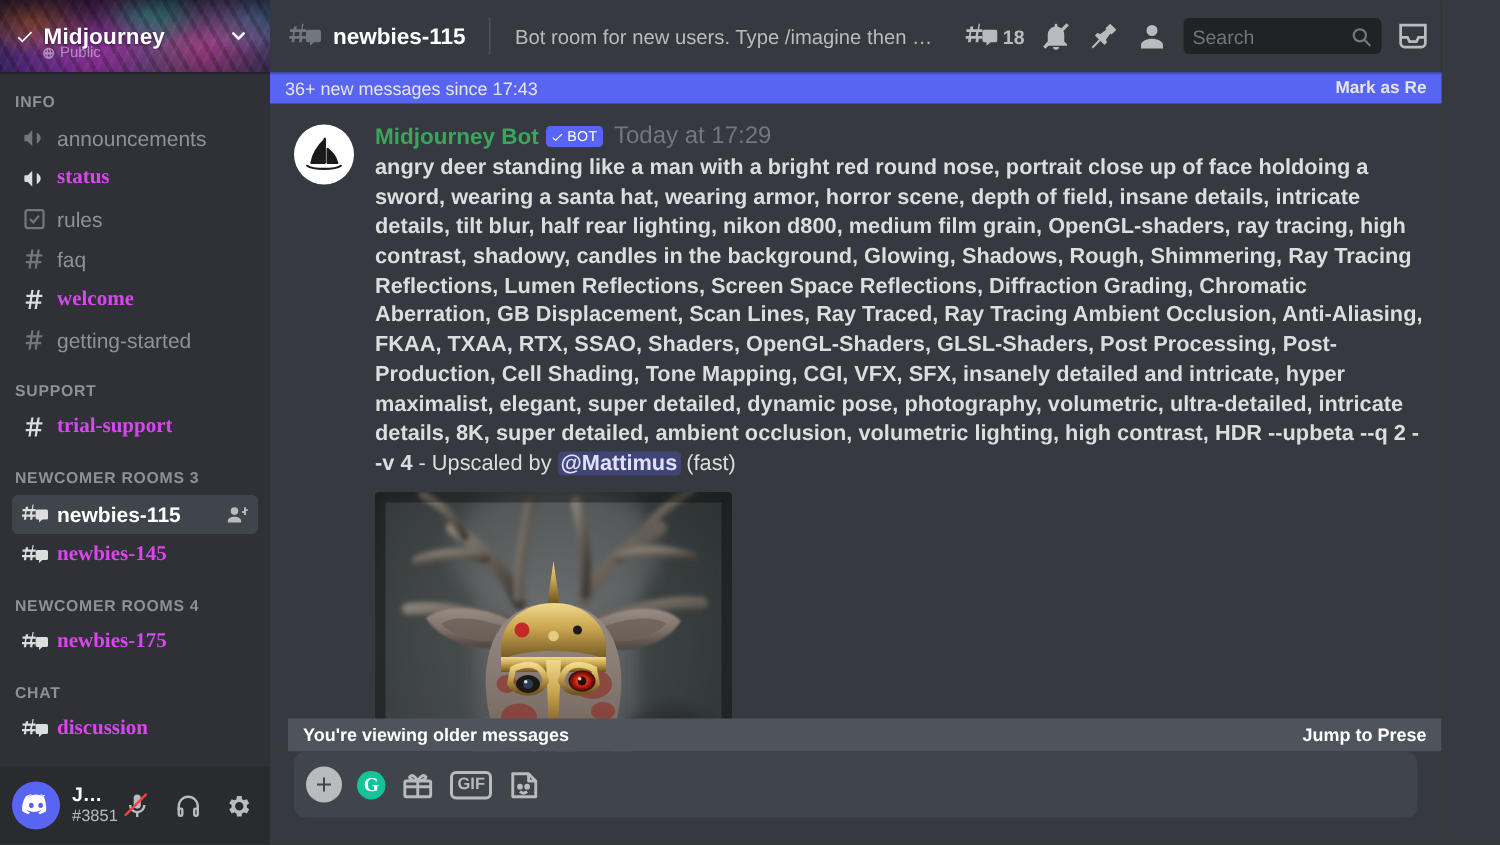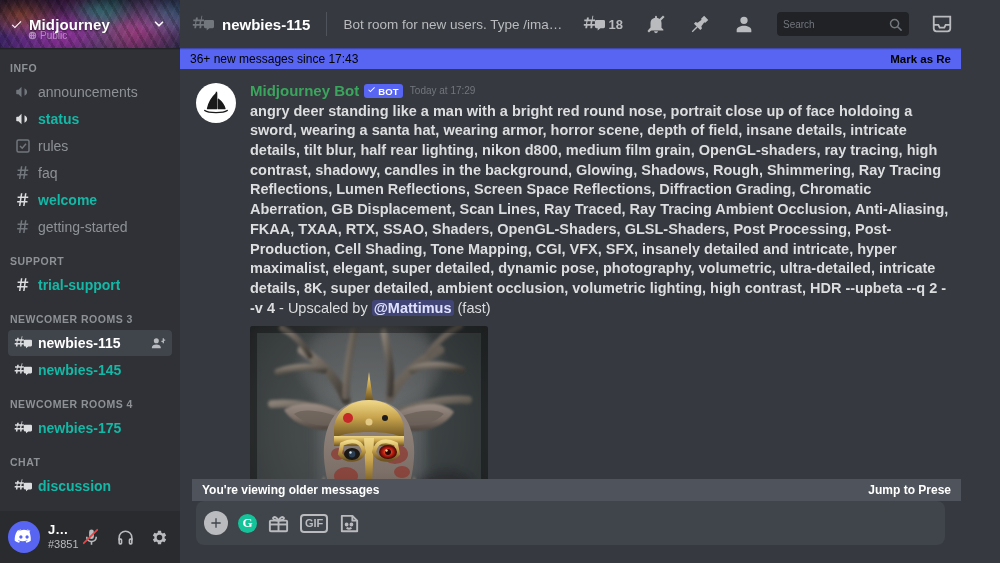--- a/index.html
+++ b/index.html
@@ -44,21 +44,21 @@
   .server-sub { position:absolute; left:28px; top:30px; z-index:2; font-size:10px; color:rgba(255,255,255,.45); display:flex; align-items:center; gap:3px; }
   .chev { position:relative; z-index:2; width:14px; height:14px; color:#fff; opacity:.95; }
 
   .channels { flex:1; overflow:hidden; padding-top:12px; }
   .cat { font-size:10.5px; font-weight:bold; letter-spacing:.5px; color:#8e9297; text-transform:uppercase;
     padding:14px 8px 4px 10px; cursor:pointer; }
   .cat:first-child { padding-top:2px; }
   .chan { display:flex; align-items:center; gap:6px; margin:1px 8px; padding:5px 6px 5px 6px; border-radius:4px; cursor:pointer; position:relative; height:26px; }
   .chan .ic { width:18px; height:18px; flex:0 0 18px; color:#72767d; display:flex; align-items:center; justify-content:center; }
   .chan .nm { font-size:14px; color:#8e9297; white-space:nowrap; overflow:hidden; text-overflow:ellipsis; line-height:18px; }
-  .chan.unread .nm { color:#14b8a6; font-weight:bold; }
+  .chan.unread .nm { color:#d946ef; font-weight:bold;font-family:Liberation Serif, serif; }
   .chan.unread .ic { color:#dcddde; }
   .chan.active { background:#40444b; }
   .chan.active .nm { color:#fff; font-weight:bold; }
   .chan.active .ic { color:#dcddde; }
   .chan .trail { margin-left:auto; width:16px; height:16px; color:#b9bbbe; display:flex; align-items:center; justify-content:center; }
 
   .userbar { height:52px; flex:0 0 52px; background:#292b2f; display:flex; align-items:center; padding:0 8px; gap:8px; }
   .avatar-sm { width:32px; height:32px; border-radius:50%; background:#5865f2; display:flex; align-items:center; justify-content:center; flex:0 0 32px; position:relative; }
   .avatar-sm svg { width:20px; height:20px; color:#fff; }
   .uinfo { min-width:0; flex:1; line-height:1.15; }
@@ -69,44 +69,44 @@
   .mic-slash { position:absolute; left:3px; top:3px; width:20px; height:20px; }
 
   
   .main { flex:1; display:flex; flex-direction:column; position:relative; background:#36393f; min-width:0; }
   .topbar { height:48px; flex:0 0 48px; display:flex; align-items:center; padding:0 8px 0 12px; gap:8px;
     box-shadow:0 1px 0 rgba(4,4,5,.2),0 1.5px 0 rgba(6,6,7,.05),0 2px 0 rgba(4,4,5,.05); position:relative; z-index:5; background:#36393f; }
   .topbar .hashic { width:22px; height:22px; color:#72767d; flex:0 0 22px; display:flex; align-items:center; justify-content:center; }
   .chan-title { font-size:15px; font-weight:bold; color:#fff; white-space:nowrap; }
   .divider-v { width:1px; height:24px; background:#4f545c; margin:0 8px; flex:0 0 1px; }
   .topic { font-size:13.5px; color:#b9bbbe; white-space:nowrap; overflow:hidden; text-overflow:ellipsis; flex:1; min-width:0; }
-  .tb-icons { display:flex; align-items:center; gap:22px; margin-left:8px; flex:0 0 auto; }
+  .tb-icons { display:flex; align-items:center; gap:10px; margin-left:8px; flex:0 0 auto; }
   .tb-btn { color:#b9bbbe; display:flex; align-items:center; gap:4px; cursor:pointer; height:24px; }
   .tb-btn svg { width:22px; height:22px; }
   .tb-count { font-size:13px; font-weight:600; color:#b9bbbe; }
   .search-box { width:132px; height:24px; background:#202225; border-radius:4px; display:flex; align-items:center; padding:0 6px; cursor:text; flex:0 0 132px; }
-  .search-box span { font-size:10px; color:#72767d; flex:1; }
+  .search-box span { font-size:13px; color:#72767d; flex:1; }
   .search-box svg { width:15px; height:15px; color:#72767d; }
 
   
   .newbar { height:21px; background:#5865f2; display:flex; align-items:center; justify-content:space-between;
-    padding:0 10px; font-size:12px; color:#000000; cursor:pointer; position:relative; z-index:4; }
+    padding:0 10px; font-size:12px; color:#e5e5e5; cursor:pointer; position:relative; z-index:4; }
   .newbar .rt { font-weight:600; font-size:11.5px; white-space:nowrap; }
 
   .msgs { flex:1; overflow:hidden; position:relative; padding-top:8px; }
   .msg { display:flex; padding:4px 12px 0 16px; gap:14px; }
   .avatar-lg { width:40px; height:40px; border-radius:50%; background:#fff; flex:0 0 40px; display:flex; align-items:center; justify-content:center; margin-top:2px; }
   .avatar-lg svg { width:30px; height:30px; color:#1a1a1a; }
   .mbody { flex:1; min-width:0; }
   .mhead { display:flex; align-items:center; gap:5px; line-height:1.3; margin-bottom:1px; }
   .mname { font-size:15px; font-weight:600; color:#3ba55d; cursor:pointer; }
-  .badge-bot { background:#5865f2; color:#fff; font-size:9.5px; font-weight:700; padding:1px 4px 0 3px; border-radius:3px;
-    display:flex; gap:2px; height:14px; line-height:14px; letter-spacing:.2px; }
+  .badge-bot { background:#5865f2; color:#fff; font-size:9.5px; font-weight:400; padding:1px 4px 0 3px; border-radius:3px;
+    display:flex; align-items:center; gap:2px; height:14px; line-height:14px; letter-spacing:.2px; }
   .badge-bot svg { width:9px; height:9px; }
-  .mtime { font-size:10px; color:#72767d; margin-left:2px; }
+  .mtime { font-size:16px; color:#72767d; margin-left:2px; }
   .mtext { font-size:14.5px; font-weight:bold; color:#dcddde; line-height:1.36; word-wrap:break-word; }
   .mtext .tail { font-weight:normal; color:#dcddde; }
   .mention { background:rgba(88,101,242,.3); color:#dee0fc; border-radius:3px; padding:0 2px; font-weight:600; cursor:pointer; }
 
   
   .img-wrap { margin-top:8px; width:238px; height:242px; border-radius:3px; overflow:hidden; position:relative; background:#2a2d31; cursor:pointer; }
   .deer { position:absolute; inset:0; }
 
   
   .olderbar { position:absolute; left:12px; right:0; bottom:0; height:22px; background:#4f545c; display:flex;

